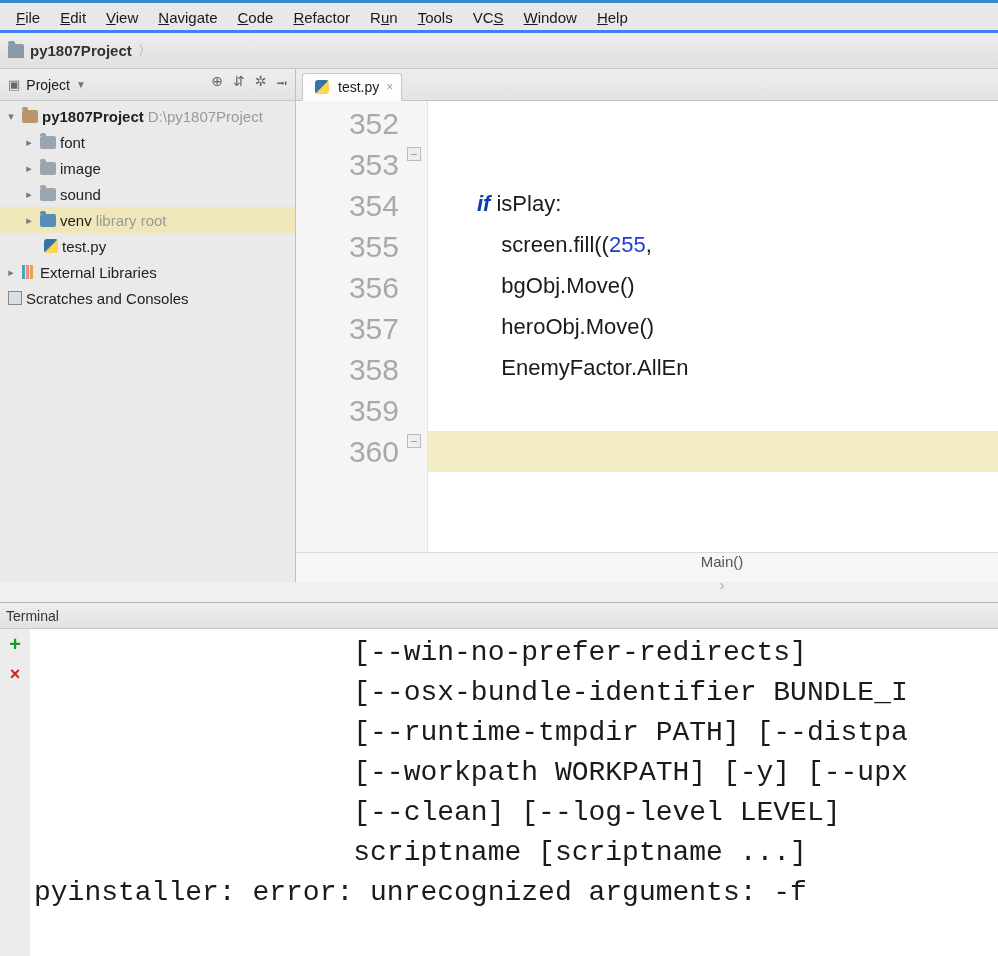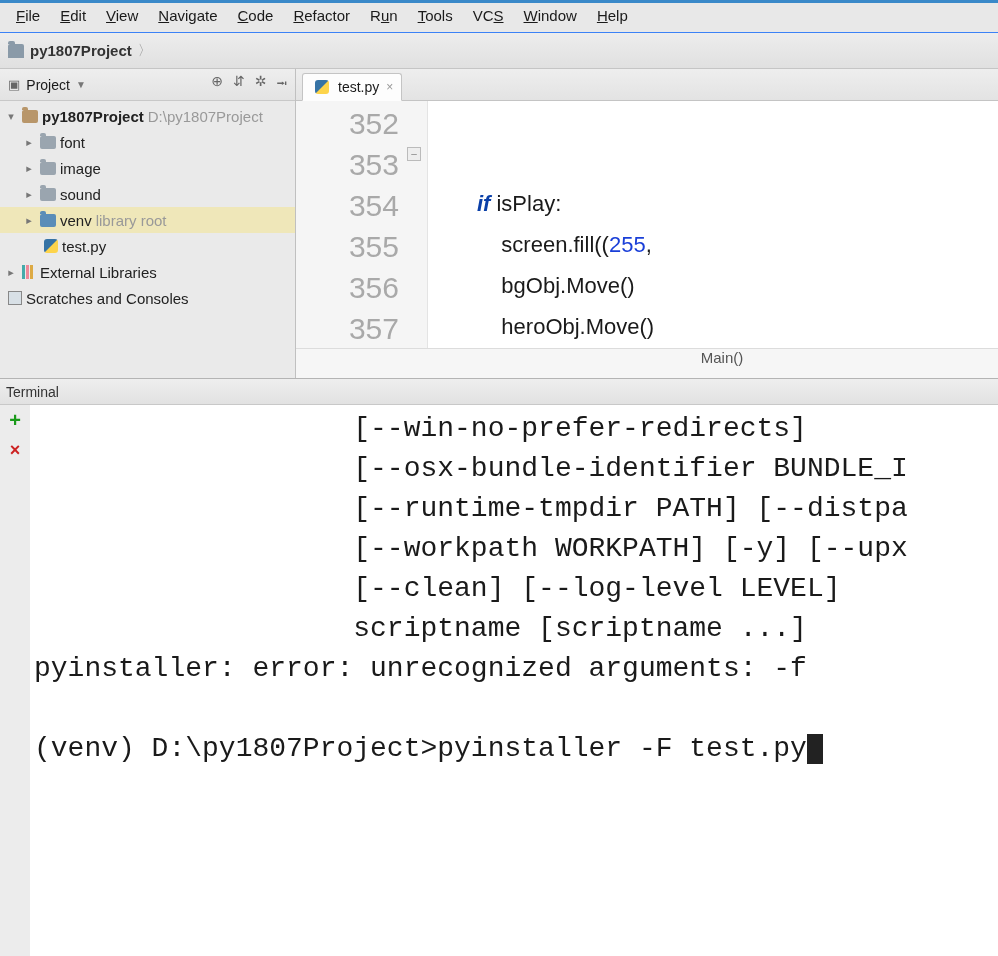--- a/index.html
+++ b/index.html
@@ -2,21 +2,21 @@
 <html><head>
 <meta charset="utf-8">
 <style>
   * { box-sizing: border-box; margin: 0; padding: 0; font-family: "Segoe UI", Arial, sans-serif; }
   body { width: 998px; height: 956px; overflow: hidden; background: #f0f0f0; display: flex; flex-direction: column; font-size: 14px; color: #1a1a1a; }
   
   
   .top-border { height: 3px; background: #3a89c9; }
   
   
-  .menubar { height: 30px; background: #e8e8e8; display: flex; align-items: flex-start; padding: 0 6px; border-bottom: 1px solid #3b82f6; font-size: 15px; }
+  .menubar { height: 30px; background: #e8e8e8; display: flex; align-items: flex-end; padding: 0 6px; border-bottom: 3px solid #3b82f6; font-size: 15px; }
   .menubar .mitem { padding: 4px 10px; cursor: default; }
   .menubar .mitem .ul { text-decoration: underline; }
   
   
   .navbar { height: 36px; background: linear-gradient(#ededed,#e0e0e0); display: flex; align-items: center; padding: 0 8px; border-bottom: 1px solid #c5c5c5; }
   .navbar .folder-icon { width: 16px; height: 14px; background: #8a9aa8; border-radius: 2px 2px 0 0; position: relative; margin-right: 6px; }
   .navbar .folder-icon::before { content:""; position:absolute; top:-3px; left:0; width:7px; height:3px; background:#8a9aa8; border-radius:2px 2px 0 0; }
   .navbar .label { font-weight: 600; font-size: 15px; color: #333; }
   .navbar .chev { margin-left: 6px; color: #999; font-size: 14px; }
   
@@ -65,21 +65,21 @@
   .codelines { flex: 1; font-size: 22px; line-height: 41px; padding-top: 0; white-space: pre; overflow: hidden; position: relative; }
   .codelines .hl-line { position:absolute; left:0; right:0; height:41px; background:#f4ecc4; }
   .kw { color:#0a3fa8; font-weight:bold; font-style: italic; }
   .cmt { color:#1a8a1a; font-style: italic; }
   .num { color:#1a3fd8; }
   
   .crumb-editor { height: 30px; background: #f6f6f6; border-top: 1px solid #dcdcdc; display:flex; align-items:center; padding-left: 150px; font-size:15px; color:#555; gap:6px;flex-direction:column; }
   .crumb-editor .sep { color:#aaa; }
   
   
-  .terminal-panel { border-top: 1px solid #b4b4b4; background: #ececec; display:flex; flex-direction:column; height: 578px; }
+  .terminal-panel { border-top: 1px solid #b4b4b4; background: #ececec; display:flex; flex-direction:column; height: 354px; margin-top: 20px; }
   .terminal-title { height: 26px; display:flex; align-items:center; padding-left:6px; font-size:14px; color:#333; border-bottom:1px solid #c8c8c8; background:linear-gradient(#eee,#e2e2e2); }
   .terminal-body { flex:1; display:flex; min-height:0; }
   .term-left { width: 30px; display:flex; flex-direction:column; align-items:center; padding-top:4px; gap:8px; background:#ececec; }
   .term-left .plus { color:#1a9a1a; font-size:20px; font-weight:bold; cursor:pointer; }
   .term-left .x { color:#c22; font-size:18px; font-weight:bold; cursor:pointer; }
   .term-right { flex:1; display:flex; flex-direction:column; min-width:0; }
   .term-tabs { height:28px; display:flex; align-items:flex-end; background:linear-gradient(#eee,#e2e2e2); border-bottom:1px solid #c8c8c8; padding-left:4px; }
   .ttab { height:24px; padding:0 12px; display:flex; align-items:center; border:1px solid #bfbfbf; background:#f0f0f0; margin-right:-1px; font-size:14px; border-radius:0; }
   .ttab.active { background:#fff; border-bottom:1px solid #fff; margin-bottom:-1px; }
   .term-out { flex:1; background:#fff; font-family:"Consolas","Courier New",monospace; font-size:28px; line-height:40px; white-space:pre; overflow:hidden; padding:4px 8px 0 4px; color:#1a1a1a; position:relative; }

